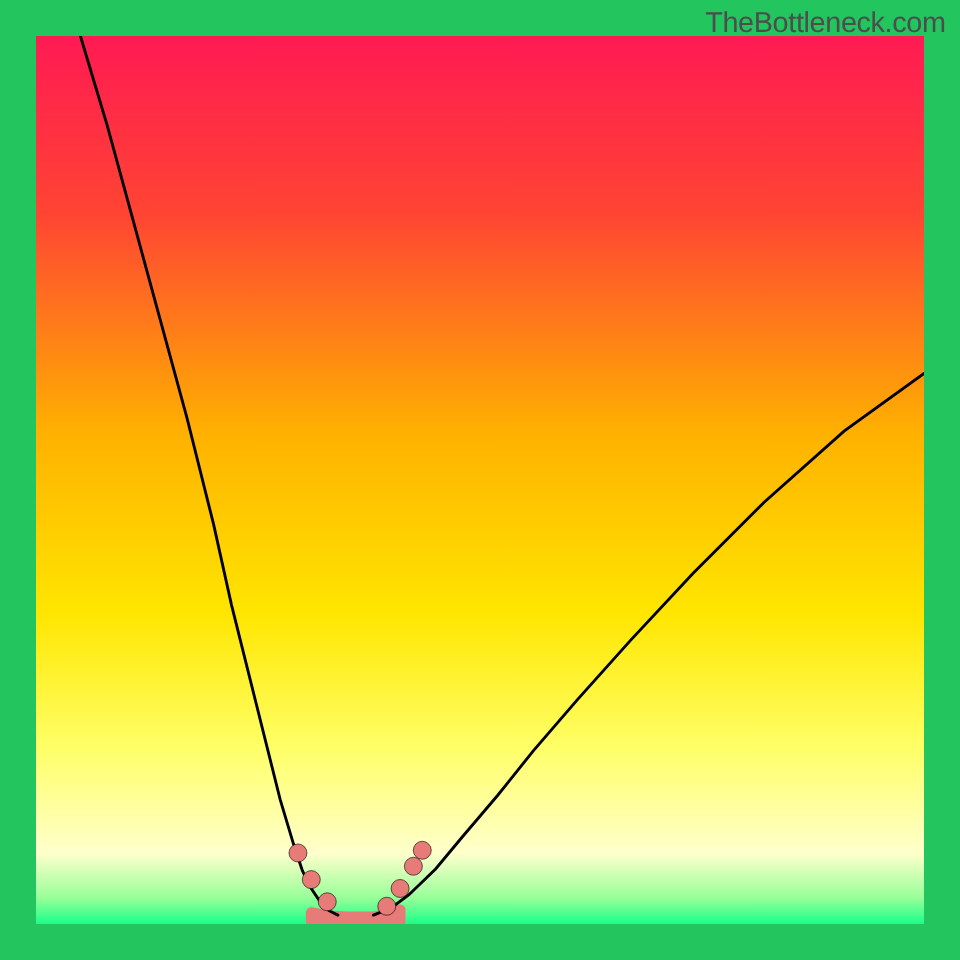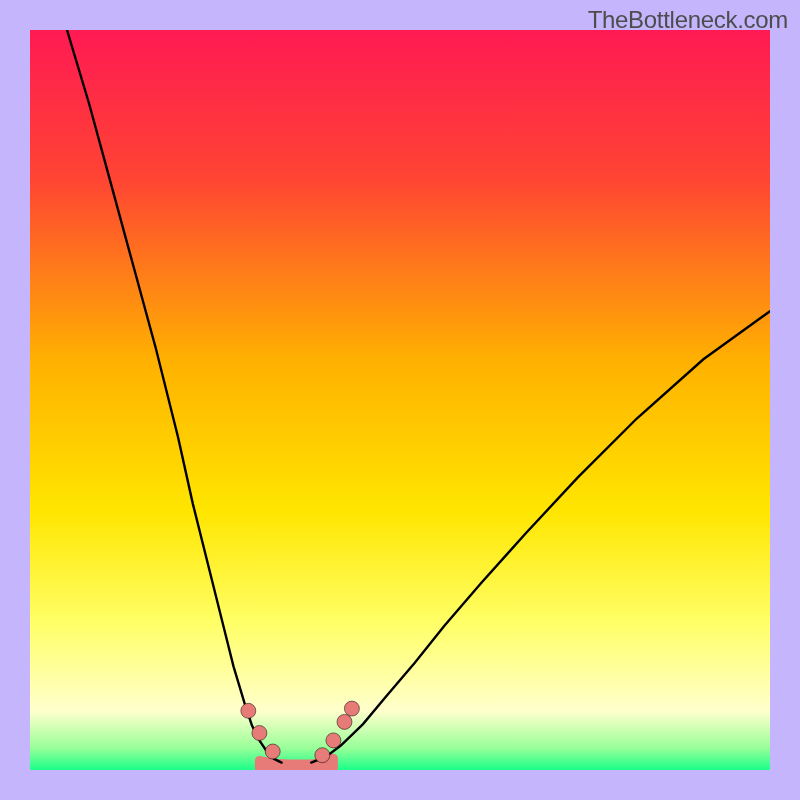--- a/index.html
+++ b/index.html
@@ -9,21 +9,21 @@
     height: 800px;
     overflow: hidden;
     background: #000;
     font-family: Arial, Helvetica, sans-serif;
   }
   .frame {
     position: absolute;
     left: 0; top: 0;
     width: 800px;
     height: 800px;
-    background: #c4b5fd;
+    background: #22c55e;
   }
   .plot {
     position: absolute;
     left: 30px;
     top: 30px;
     width: 740px;
     height: 740px;
   }
   .watermark {
     position: absolute;

